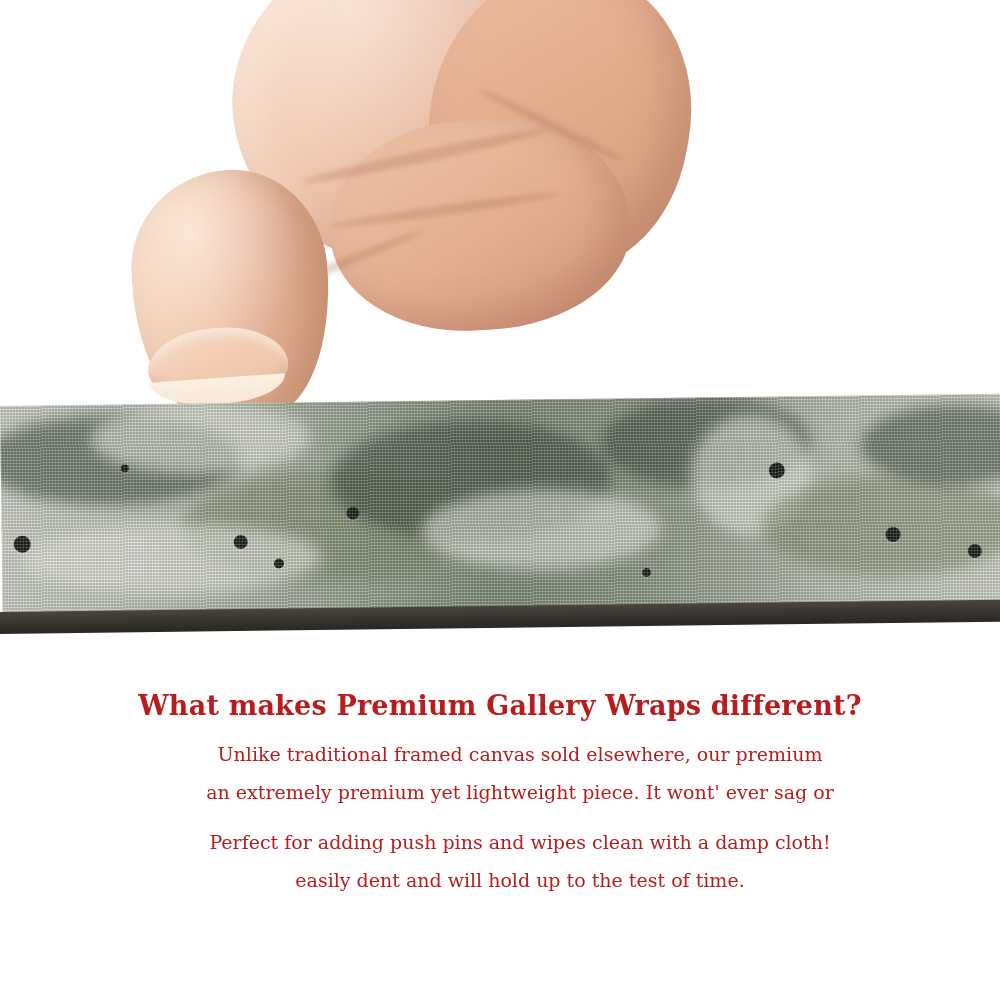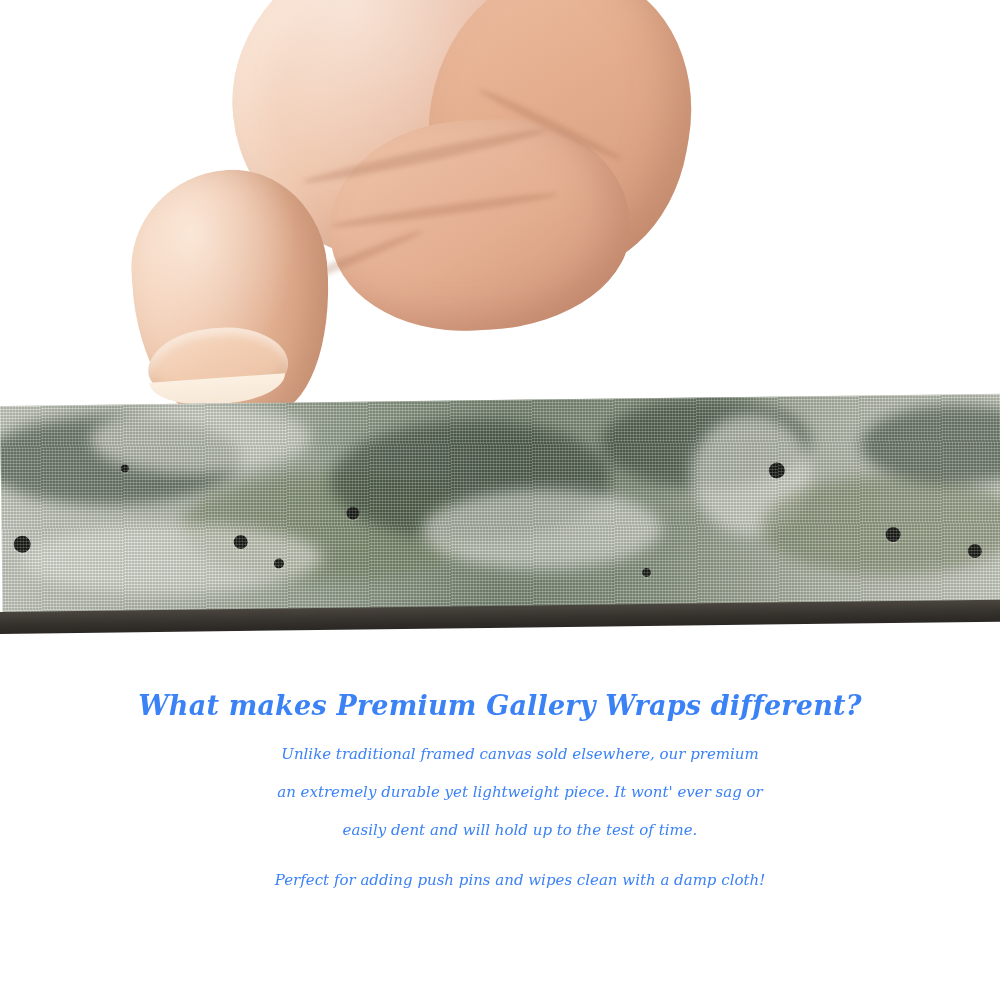--- a/index.html
+++ b/index.html
@@ -171,32 +171,31 @@
     transform-origin: left top;
   }
 
   
   .caption {
     position: absolute;
     left: 0;
     top: 690px;
     width: 1000px;
     text-align: center;
-    color: #3b82f6;
+    color: #b91c1c;
     font-family: "DejaVu Serif", serif;
-    font-style: italic;
   }
   .caption-heading {
     font-size: 27px;
     font-weight: 700;
     letter-spacing: 0.2px;
     margin-bottom: 14px;
   }
   .caption-line {
-    font-size: 15px;
+    font-size: 19px;
     line-height: 38px;
     font-weight: 400;
     padding-left: 40px;
   }
   .caption-line.last {
     margin-top: 12px;
   }
 </style>
 </head>
 <body>
@@ -236,18 +235,18 @@
     <div class="speck" style="left:884px; top:132px; width:15px; height:15px;"></div>
     <div class="speck" style="left:966px; top:150px; width:14px; height:14px;"></div>
     <div class="speck" style="left:640px; top:170px; width:9px;  height:9px;"></div>
     <div class="speck" style="left:120px; top:60px;  width:8px;  height:8px;"></div>
   </div>
   <div class="strip-bottom-edge"></div>
 
   <div class="caption">
     <div class="caption-heading">What makes Premium Gallery Wraps different?</div>
     <div class="caption-line">Unlike traditional framed canvas sold elsewhere, our premium</div>
-    <div class="caption-line">an extremely durable yet lightweight piece. It wont' ever sag or</div>
+    <div class="caption-line">an extremely premium yet lightweight piece. It wont' ever sag or</div>
+    <div class="caption-line last">Perfect for adding push pins and wipes clean with a damp cloth!</div>
     <div class="caption-line">easily dent and will hold up to the test of time.</div>
-    <div class="caption-line last">Perfect for adding push pins and wipes clean with a damp cloth!</div>
   </div>
 
 </div>
 
 </body></html>

